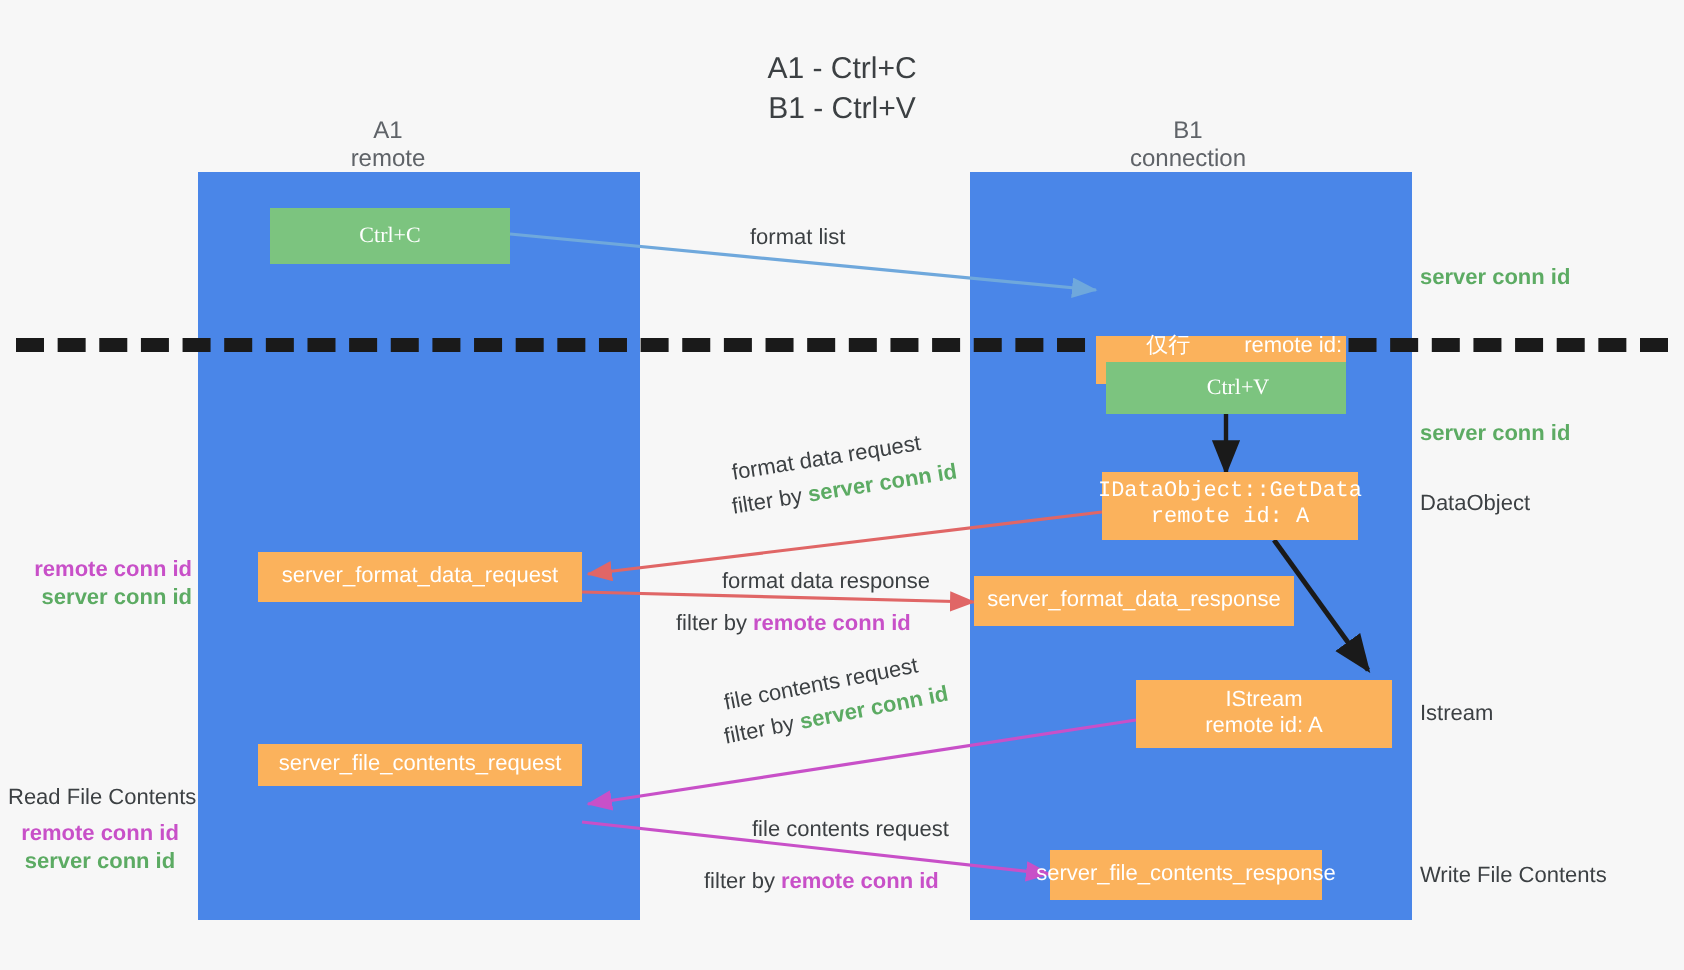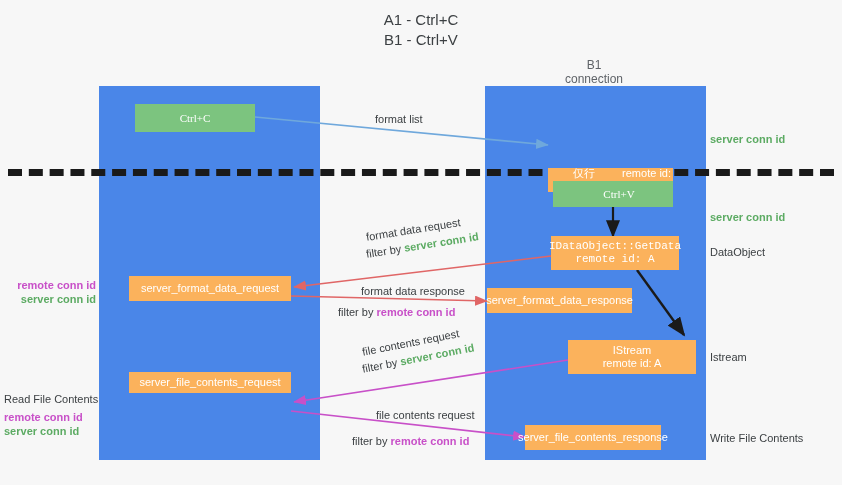--- a/index.html
+++ b/index.html
@@ -8,21 +8,21 @@
     background:#f7f7f7;
     font-family:"Liberation Sans","DejaVu Sans",sans-serif;
     position:relative;overflow:hidden;
   }
   #stage{position:absolute;left:0;top:0;width:842px;height:485px;}
 
   .abs{position:absolute;}
 
   
   .title{
-    left:0;top:10px;width:842px;text-align:center;
+    left:0;top:25px;width:842px;text-align:center;
     font-size:15px;color:#3c4043;line-height:20px;
   }
 
   
   .colhead{
     text-align:center;font-size:12px;color:#5f6368;line-height:14px;
   }
 
   
   .lane{background:#4a86e8;}
@@ -50,20 +50,24 @@
 </head>
 <body>
 
 <div id="stage">
 
   <div class="abs title">
     <div>A1 - Ctrl+C</div>
     <div>B1 - Ctrl+V</div>
   </div>
 
+  <div class="abs colhead" style="left:124px;top:58px;width:140px;">
+    <div>A1</div>
+    <div>remote</div>
+  </div>
   <div class="abs colhead" style="left:524px;top:58px;width:140px;">
     <div>B1</div>
     <div>connection</div>
   </div>
 
   <div class="abs lane" style="left:99px;top:86px;width:221px;height:374px;"></div>
   <div class="abs lane" style="left:485px;top:86px;width:221px;height:374px;"></div>
 
   <svg class="overlay">
     <defs>
@@ -119,21 +123,21 @@
 
   <div class="abs box orange" style="left:568px;top:340px;width:128px;height:34px;flex-direction:column;">
     <span>IStream</span>
     <span>remote id: A</span>
   </div>
 
   <div class="abs box orange" style="left:129px;top:276px;width:162px;height:25px;">
     <span>server_format_data_request</span>
   </div>
 
-  <div class="abs box orange" style="left:487px;top:288px;width:145px;height:25px;">
+  <div class="abs box orange" style="left:487px;top:288px;width:160px;height:25px;">
     <span>server_format_data_response</span>
   </div>
 
   <div class="abs box orange" style="left:129px;top:372px;width:162px;height:21px;">
     <span>server_file_contents_request</span>
   </div>
 
   <div class="abs box orange" style="left:525px;top:425px;width:136px;height:25px;">
     <span>server_file_contents_response</span>
   </div>
@@ -178,19 +182,19 @@
   <div class="abs side green-t" style="left:710px;top:210px;">server conn id</div>
   <div class="abs side" style="left:710px;top:245px;color:#3c4043;">DataObject</div>
   <div class="abs side" style="left:710px;top:350px;color:#3c4043;">Istream</div>
   <div class="abs side" style="left:710px;top:431px;color:#3c4043;">Write File Contents</div>
 
   <div class="abs" style="left:10px;top:278px;width:86px;text-align:right;">
     <div class="side magenta-t">remote conn id</div>
     <div class="side green-t">server conn id</div>
   </div>
 
-  <div class="abs" style="left:4px;top:392px;width:92px;text-align:left;">
+  <div class="abs" style="left:4px;top:392px;width:92px;text-align:center;">
     <div class="side" style="color:#3c4043;">Read File Contents</div>
     <div class="side magenta-t" style="margin-top:4px;">remote conn id</div>
     <div class="side green-t">server conn id</div>
   </div>
 
 </div>
 
 </body></html>

